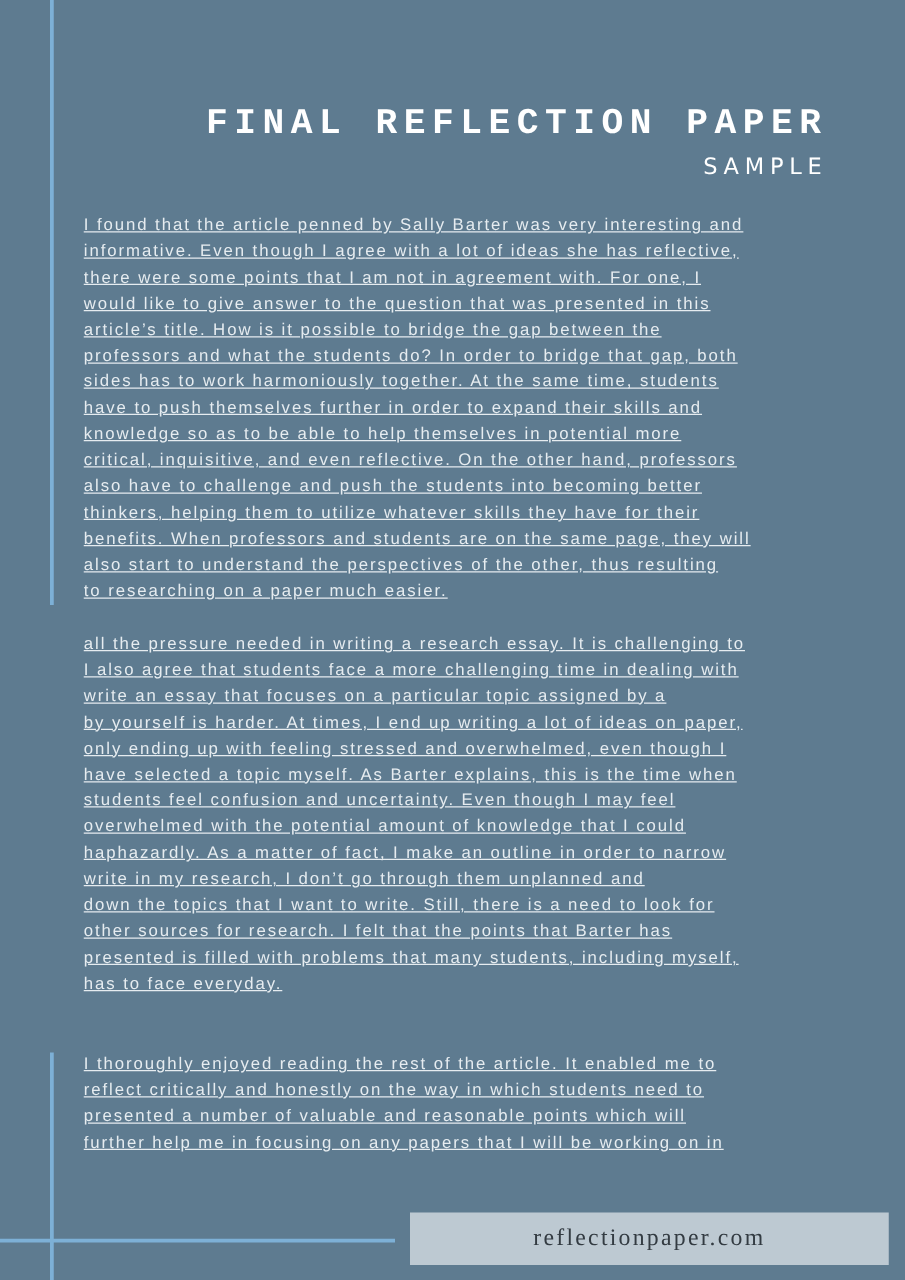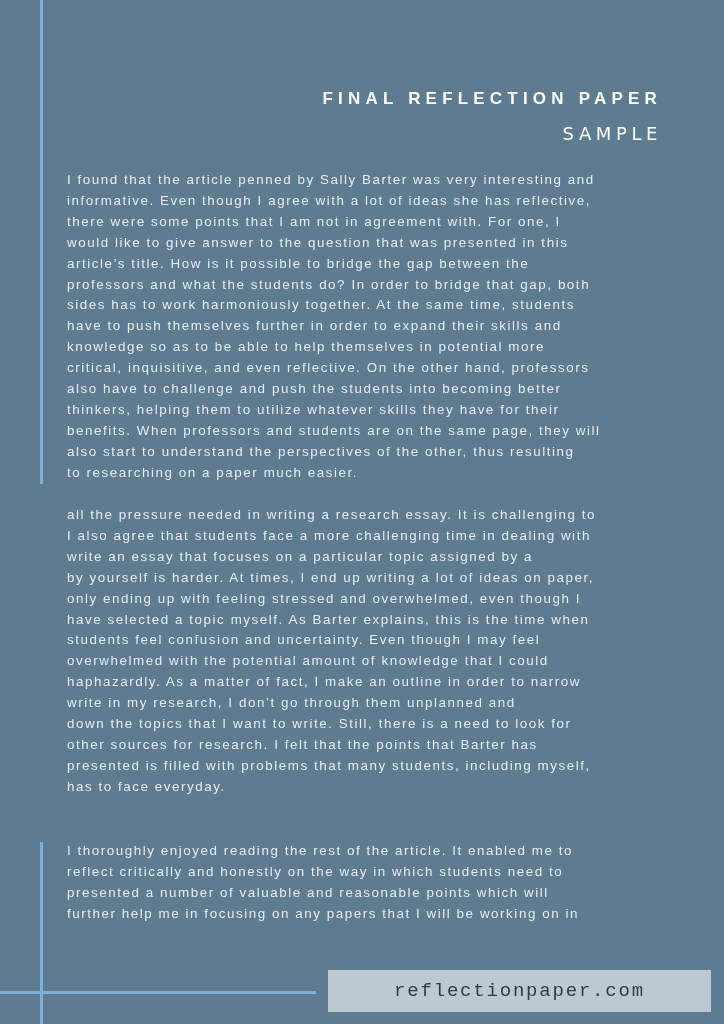--- a/index.html
+++ b/index.html
@@ -8,44 +8,44 @@
       background: #5e7b90;
       position: relative;
       font-family: "Liberation Sans", sans-serif;
     }
     .vline { position: absolute; left: 40px; width: 3px; background: #7db0d6; }
     .vline.top { top: 0; height: 484px; }
     .vline.bottom { top: 842px; height: 182px; }
     .hline { position: absolute; left: 0; top: 991px; width: 316px; height: 3px; background: #7db0d6; }
     .title-block { position: absolute; right: 62px; top: 84px; text-align: right; color: #ffffff; }
     .title-main {
-      font-family: Liberation Sans, sans-serif;
-      font-weight: bold; font-size: 17px; letter-spacing: 5.2px; line-height: 30px;
+      font-family: Liberation Mono, monospace;
+      font-weight: bold; font-size: 29px; letter-spacing: 5.2px; line-height: 30px;
     }
     .title-sub {
       font-family: "DejaVu Sans", sans-serif;
       font-size: 18px; letter-spacing: 4.6px; line-height: 32px; margin-top: 4px;
     }
     .body-text {
       position: absolute; left: 67px; width: 610px;
       color: #e6ecf0;
       font-family: "Liberation Sans", sans-serif;
       font-size: 13.4px; letter-spacing: 1.55px; line-height: 20.9px;
     }
     .p1 { top: 170px; }
     .p2 { top: 505px; }
     .p3 { top: 841px; }
-    .body-text .ln { display: block; white-space: nowrap; }
+    .body-text .ln { display: block; white-space: nowrap; text-decoration: underline; }
     .footer-box {
       position: absolute; left: 328px; top: 970px; width: 383px; height: 42px;
       background: #bdc9d2;
       display: flex; align-items: center; justify-content: center;
     }
     .footer-text {
-      font-family: Liberation Mono, monospace;
+      font-family: Liberation Serif, serif;
       color: #333b42; font-size: 19px; letter-spacing: 1.8px;
     }
   </style>
 </head>
 <body>
 
 <div class="vline top"></div>
 <div class="vline bottom"></div>
 <div class="hline"></div>
 

